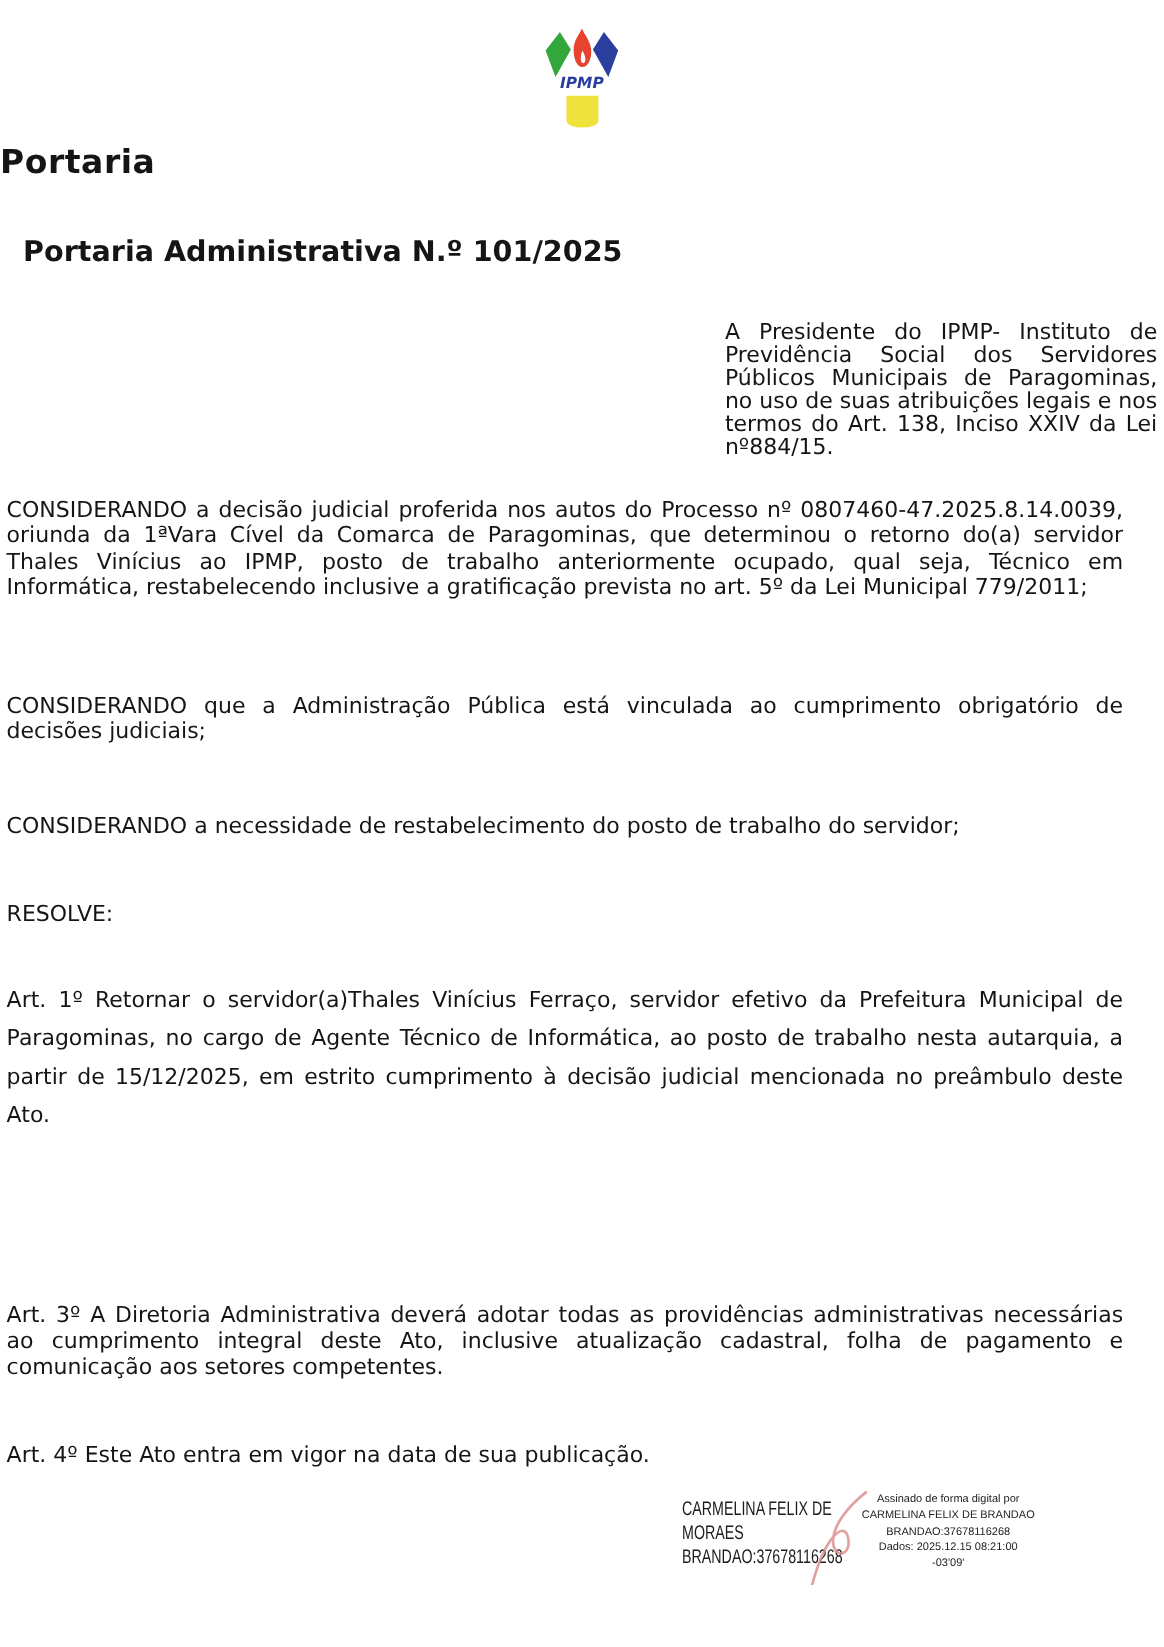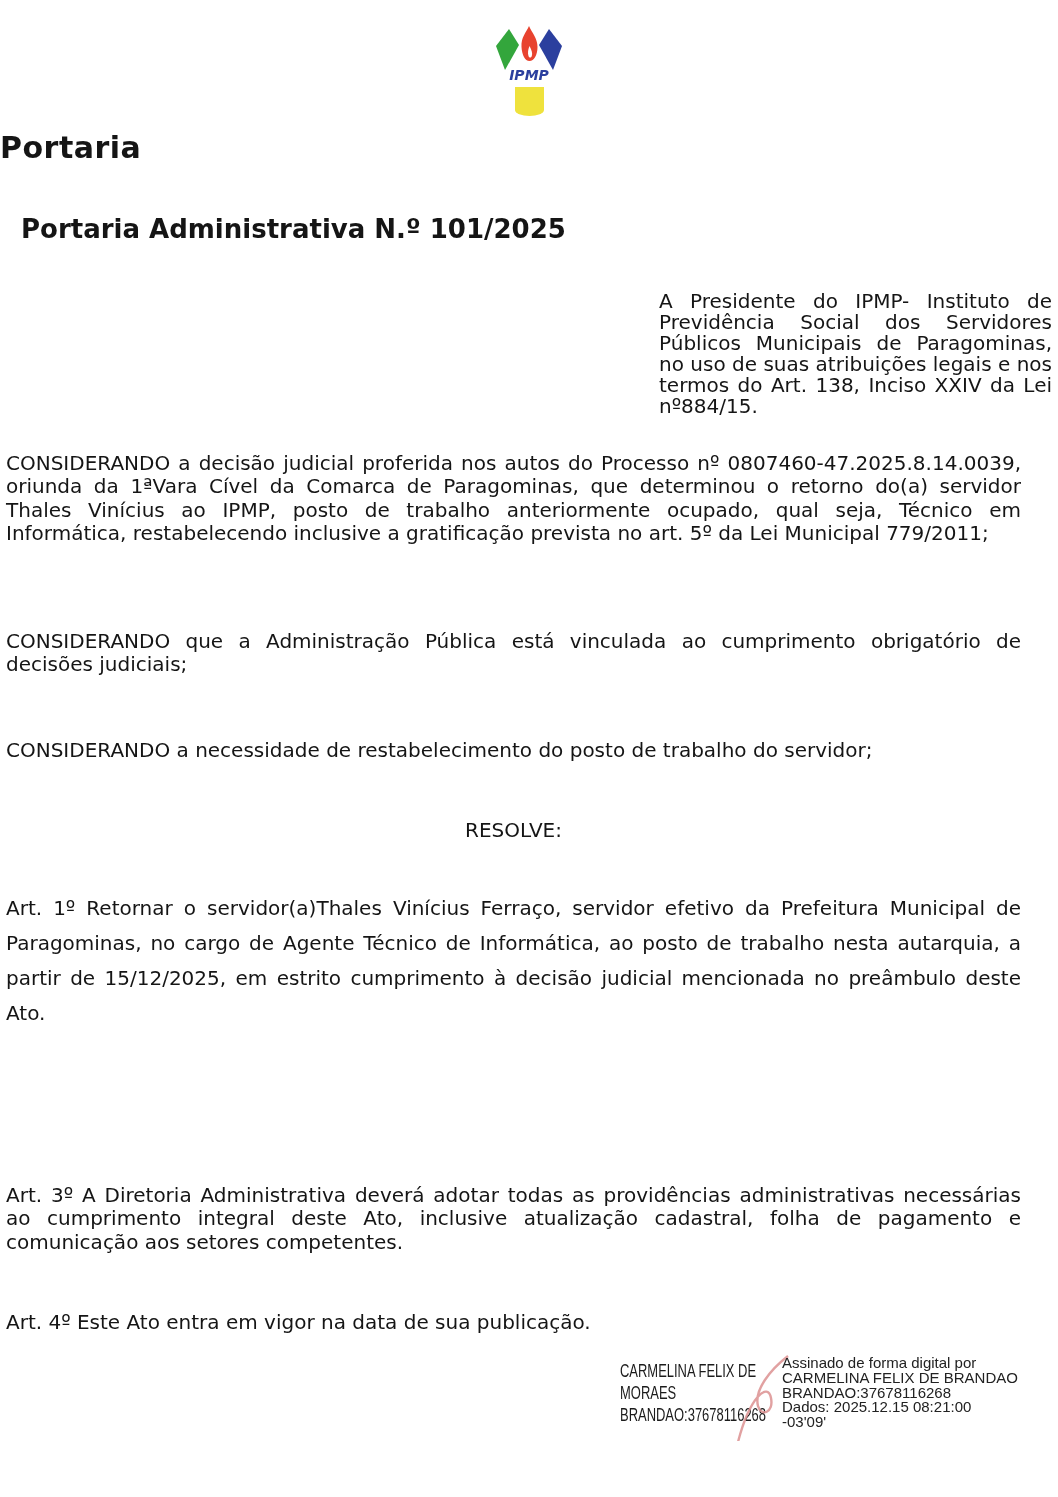--- a/index.html
+++ b/index.html
@@ -27,37 +27,37 @@
     top:291px;right:6px;width:393px;
     font-size:20px;line-height:21px;text-align:justify;
   }
   .body-par{
     left:6px;width:1015px;
     font-size:20px;line-height:23.4px;text-align:justify;margin-top:44px;
   }
   .p1{top:408px;}
   .p2{top:586px;}
   .p3{top:695px;}
-  .resolve{top:775px;text-align:center;}
+  .resolve{top:775px;text-align:left;}
   .art1{top:847px;line-height:35px;}
   .art2{top:1035px;}
   .art3{top:1140px;}
   .art4{top:1267px;text-align:left;}
   .sig-name{
     left:620px;top:1360px;width:230px;
     font-family:"Liberation Sans", sans-serif;
     font-size:18px;line-height:22px;color:#1b1b1b;
     transform:scaleX(0.72);transform-origin:0 0;
     white-space:nowrap;
   }
   .sig-flourish{left:728px;top:1350px;width:74px;height:100px;}
   .sig-details{
     left:782px;top:1356px;width:160px;
     font-family:"Liberation Sans", sans-serif;
-    font-size:15px;line-height:14.8px;color:#222;
+    font-size:10px;line-height:14.8px;color:#222;text-align:center;
   }
   .sig-details div{white-space:nowrap;}
 </style>
 </head>
 <body>
 
 <div class="page">
 
   <div class="abs logo">
     <svg viewBox="0 0 80 96" width="80" height="96">

